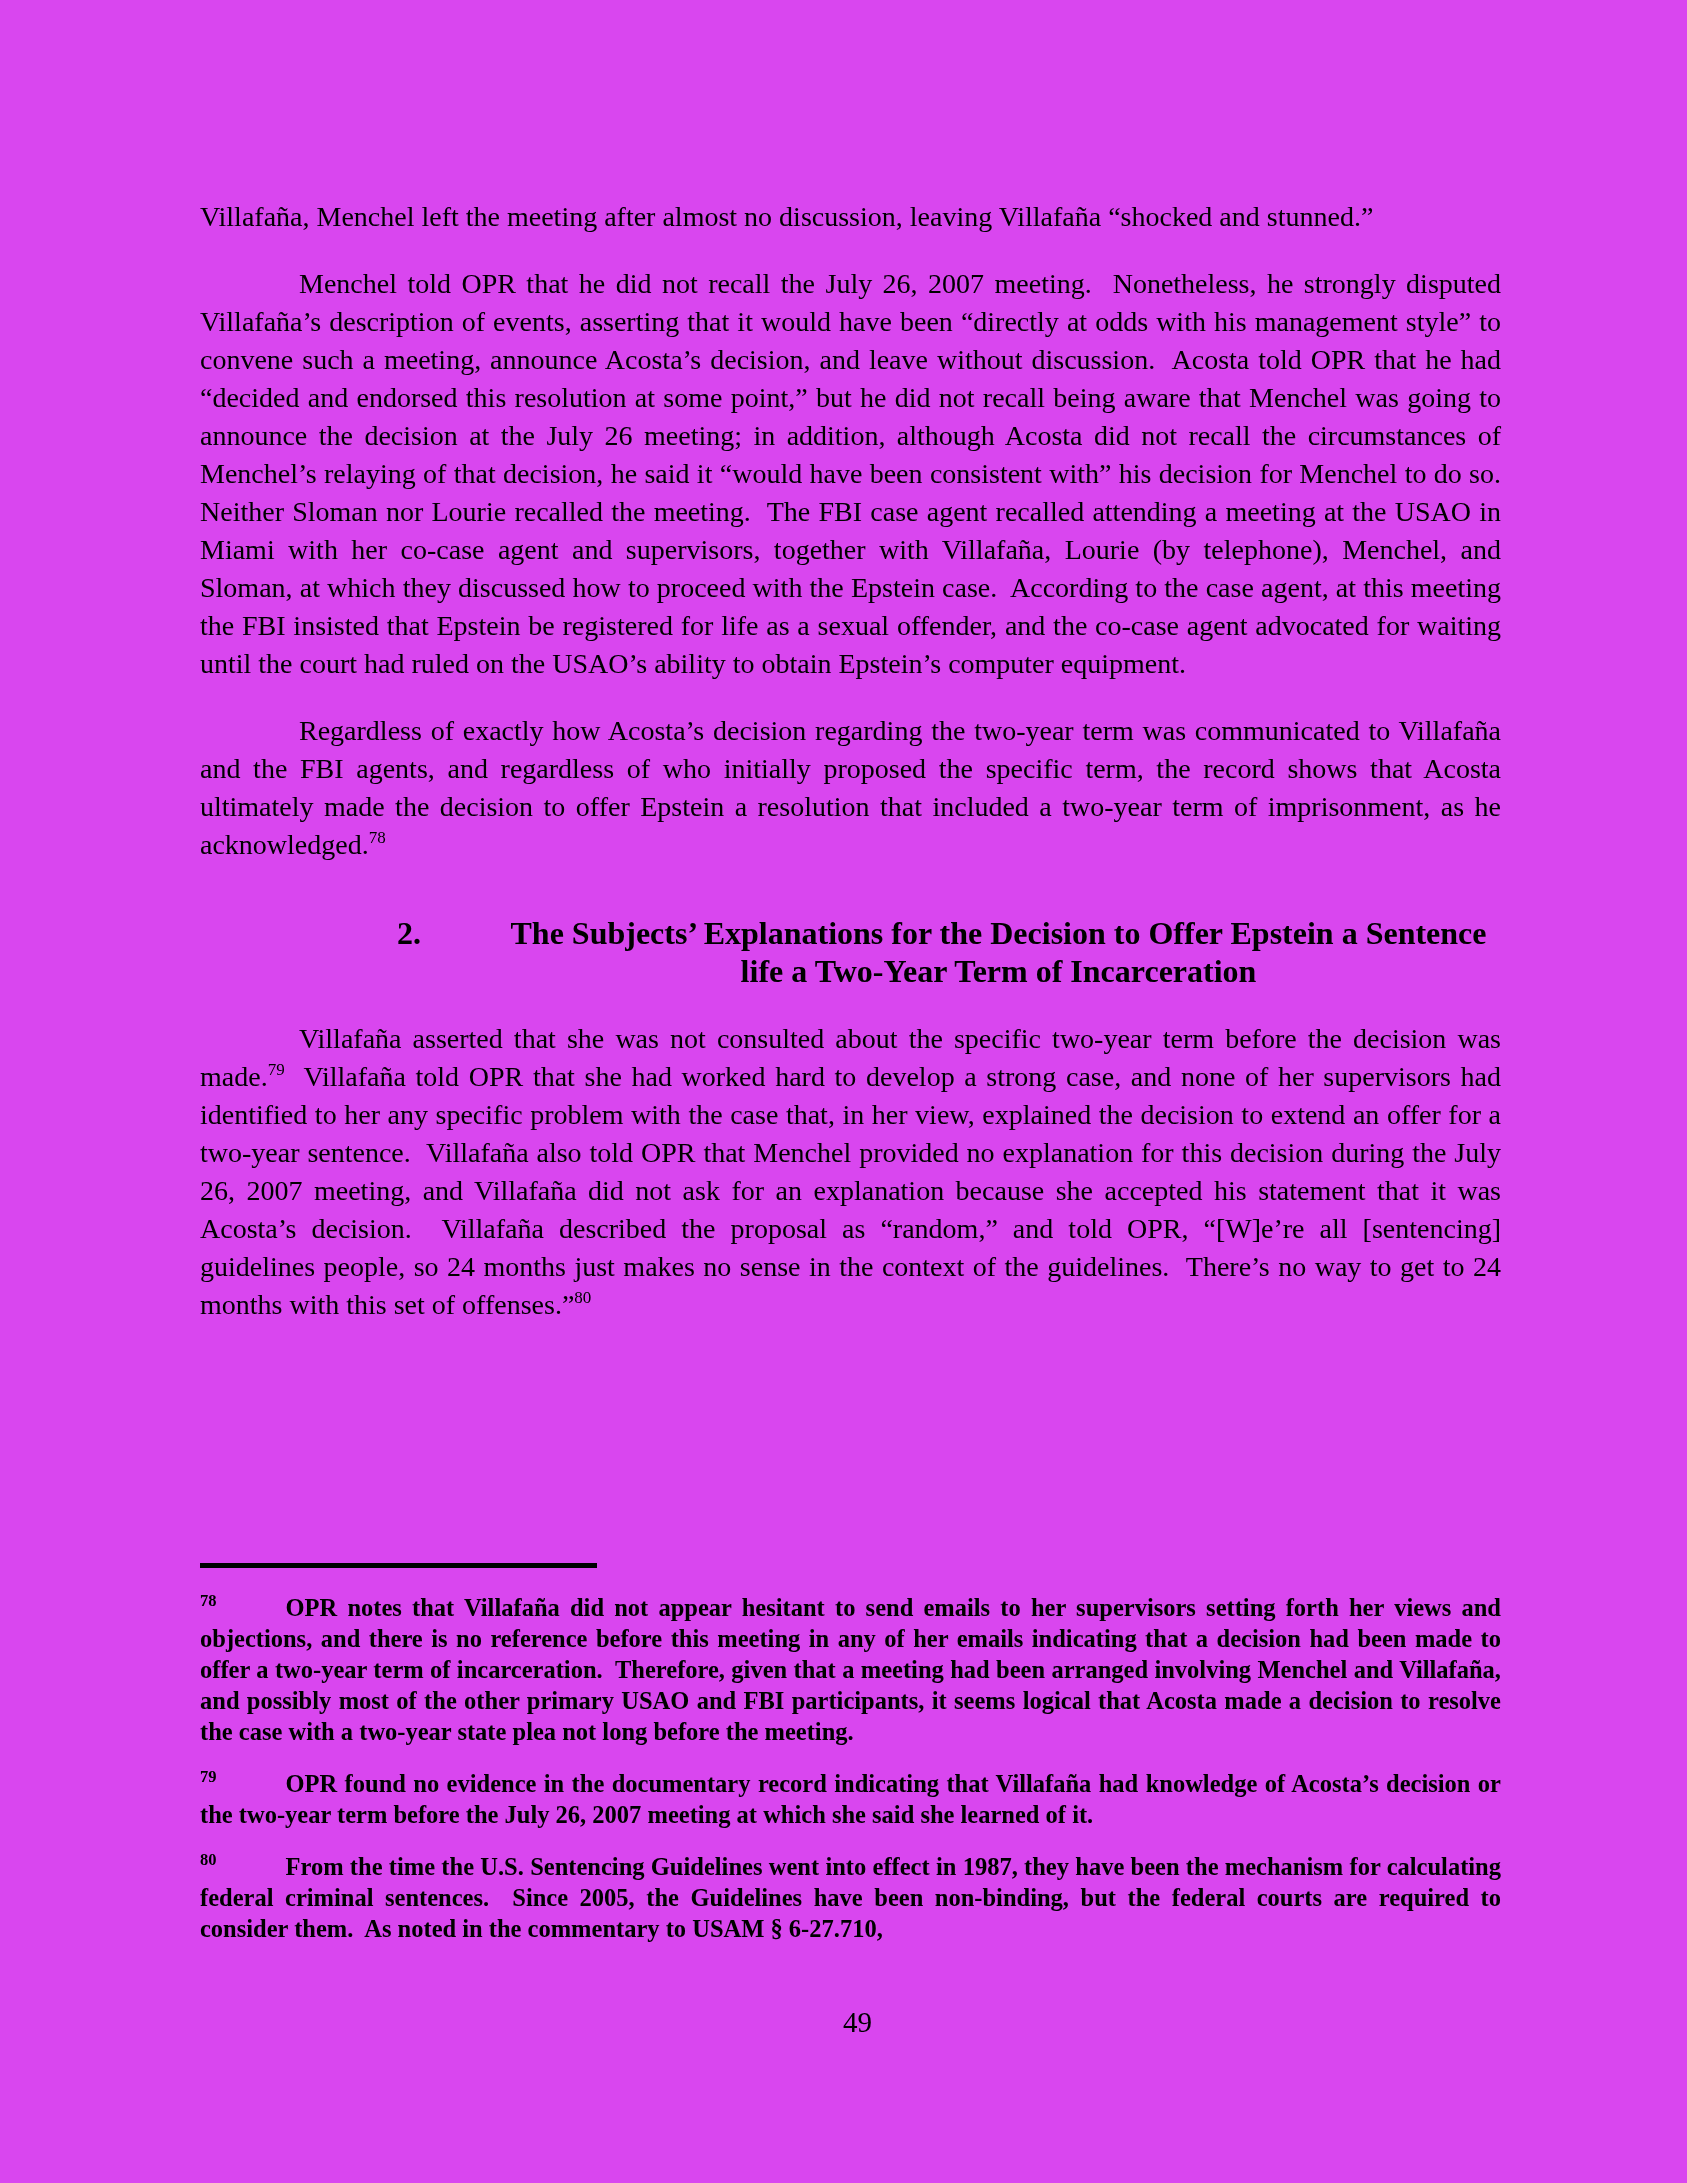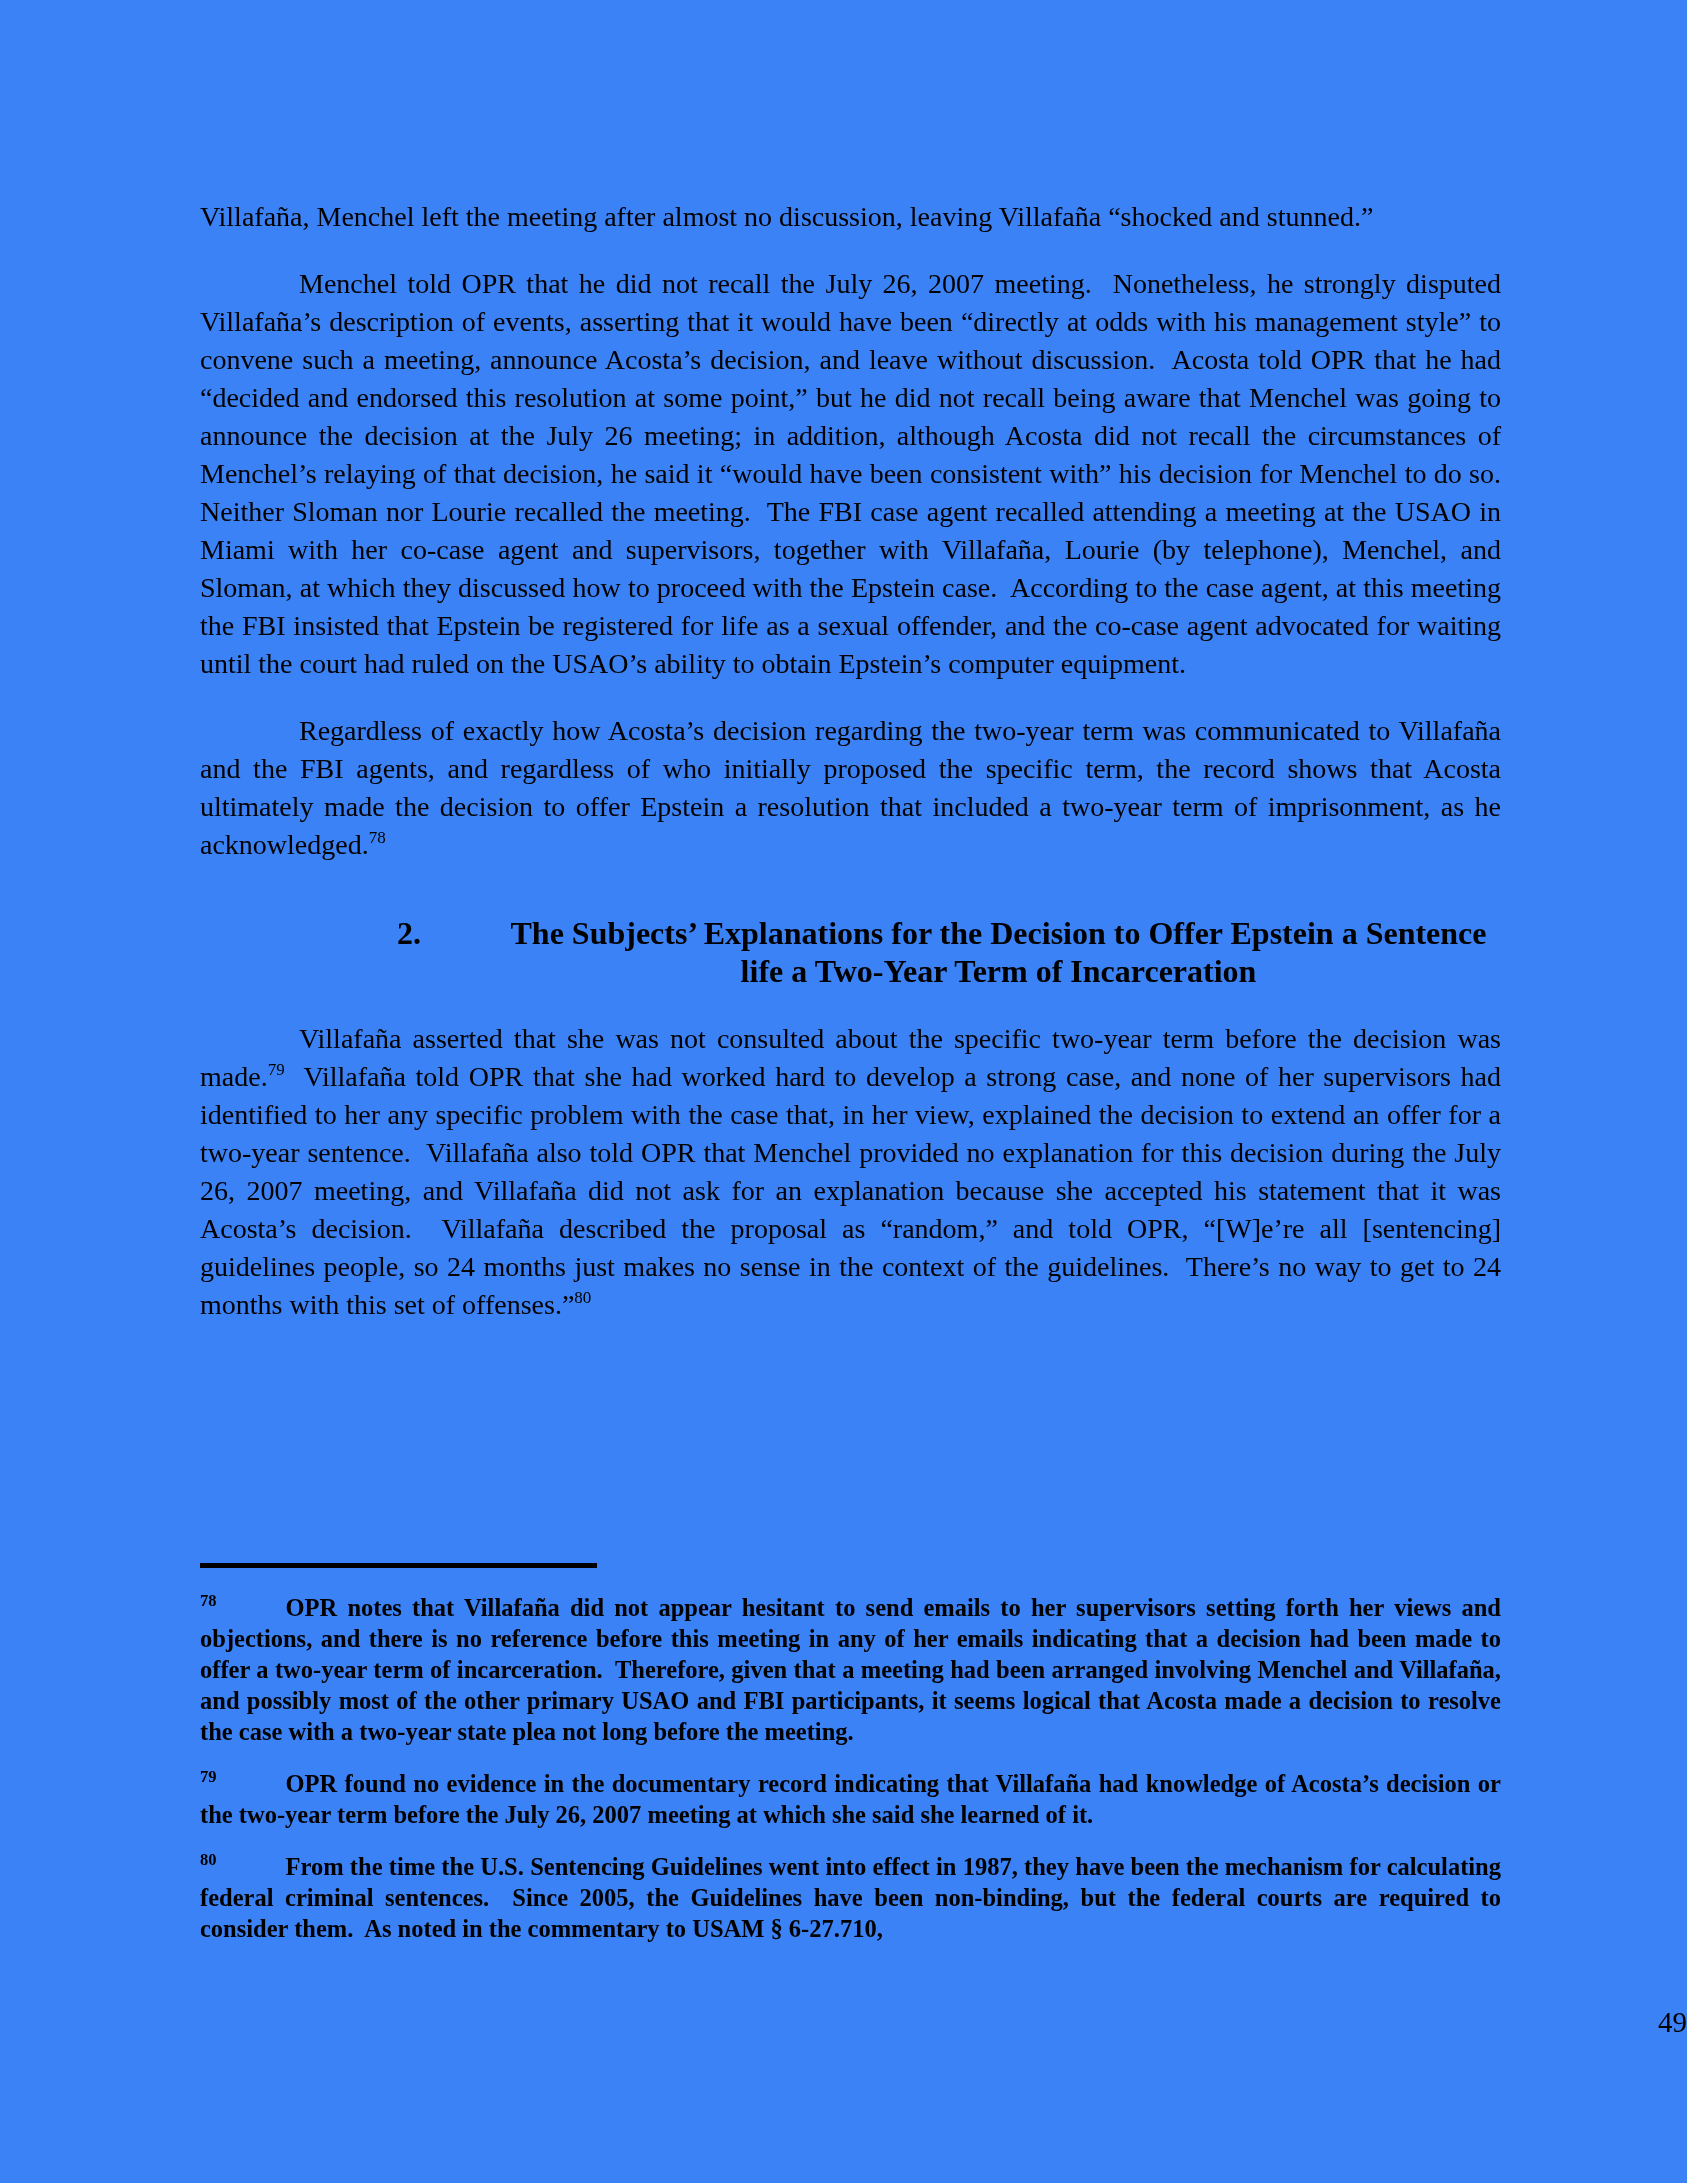--- a/index.html
+++ b/index.html
@@ -1,20 +1,20 @@
 <!DOCTYPE html>
 <html style="font-size:10.6px"><head>
 <meta charset="utf-8">
 <style>
   html, body { margin: 0; padding: 0; background: #888; }
   .page {
     position: relative;
     width: 1687px;
     height: 2183px;
-    background: #3b82f6;
+    background: #d946ef;
     color: #000000;
     font-family: "Liberation Serif", "DejaVu Serif", serif;
     overflow: hidden;
   }
   .content {
     position: absolute;
     left: 200px;
     top: 0;
     width: 1301px;
     padding-top: 198px;
@@ -75,21 +75,21 @@
   .fn-tab {
     display: inline-block;
     width: 69px;
     height: 0.7px;
   }
   .pagenum {
     position: absolute;
     left: 0;
     right: 0;
     top: 2003px;
-    text-align: right;
+    text-align: center;
     font-size: 29px;
     line-height: 38px;
     margin-left: 28px;
   }
 </style>
 </head>
 <body>
 
 <div class="page">
   <div class="content">

